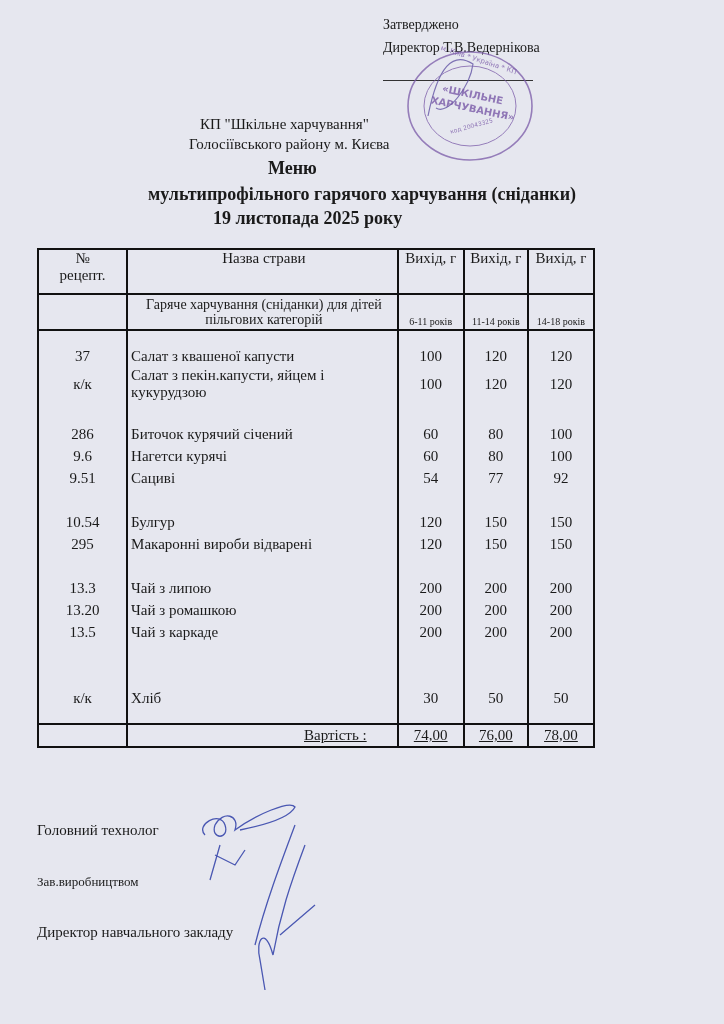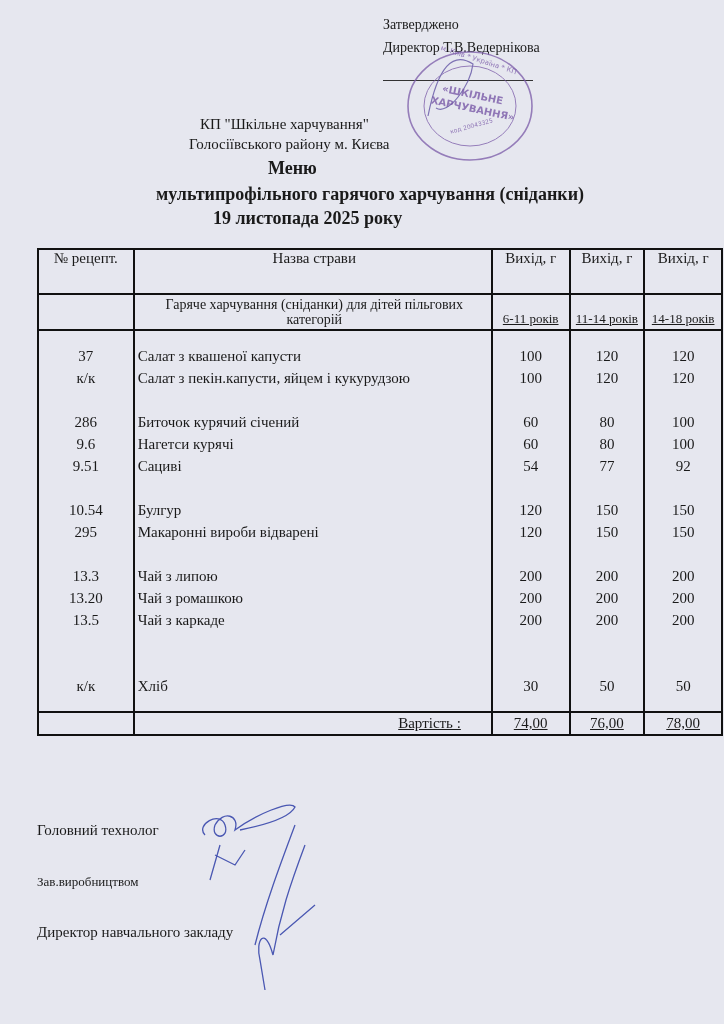--- a/index.html
+++ b/index.html
@@ -9,48 +9,48 @@
       font-family: "Liberation Serif", "DejaVu Serif", serif;
       color: #1a1a1a;
     }
     .abs { position: absolute; white-space: nowrap; }
     .approved { left: 383px; top: 17px; font-size: 14px; }
     .director { left: 383px; top: 40px; font-size: 14px; }
     .sign-line { left: 383px; top: 80px; width: 150px; border-top: 1px solid #333; }
     .org1 { left: 200px; top: 116px; font-size: 15px; }
     .org2 { left: 189px; top: 136px; font-size: 15px; font-family: Liberation Serif, serif; }
     .title1 { left: 268px; top: 158px; font-size: 18px; font-weight: bold; }
-    .title2 { left: 148px; top: 184px; font-size: 18px; font-weight: bold; margin-left: 8px; }
+    .title2 { left: 148px; top: 184px; font-size: 18px; font-weight: bold; }
     .title3 { left: 213px; top: 208px; font-size: 18px; font-weight: bold; }
 
     .stamp { left: 398px; top: 46px; width: 140px; height: 118px; }
 
     table.menu {
       position: absolute; left: 37px; top: 248px;
-      border-collapse: collapse; width: 686px;
+      border-collapse: collapse; width: 558px;
       font-size: 15px;
     }
     table.menu td, table.menu th {
       border-left: 2px solid #111; border-right: 2px solid #111;
       padding: 0; font-weight: normal;
     }
     table.menu tr.hdr td { border-top: 2px solid #111; border-bottom: 2px solid #111; height: 43px; vertical-align: top; text-align: center; }
     table.menu tr.sub td { border-bottom: 2px solid #111; height: 32px; }
     table.menu tr.spacer td { height: 14px; }
     table.menu tr.gap td { height: 22px; }
     table.menu tr.item td { height: 22px; vertical-align: middle; }
     table.menu tr.last td { height: 14px; }
     table.menu tr.total td { border-top: 2px solid #111; border-bottom: 2px solid #111; height: 21px; text-decoration: underline; }
     .c1 { width: 67px; text-align: center; }
     .c2 { width: 341px; text-align: left; padding-left: 3px !important; }
     .c3 { width: 78px; text-align: center; }
     .c4 { width: 75px; text-align: center; }
     .c5 { width: 78px; text-align: center; }
     .sub .c2 { text-align: center; font-size: 14px; line-height: 15px; }
-    .sub .age { font-size: 13px; vertical-align: bottom; padding-bottom: 2px !important; text-decoration: underline; }
+    .sub .age { font-size: 10px; vertical-align: bottom; padding-bottom: 2px !important; }
     .total .c2 { text-align: right; padding-right: 30px !important; }
 
     .sig1 { left: 37px; top: 822px; font-size: 15px; }
     .sig2 { left: 37px; top: 874px; font-size: 13px; }
     .sig3 { left: 37px; top: 924px; font-size: 15px; }
     .signatures { left: 195px; top: 795px; width: 130px; height: 200px; }
   </style>
 </head>
 <body>
 

